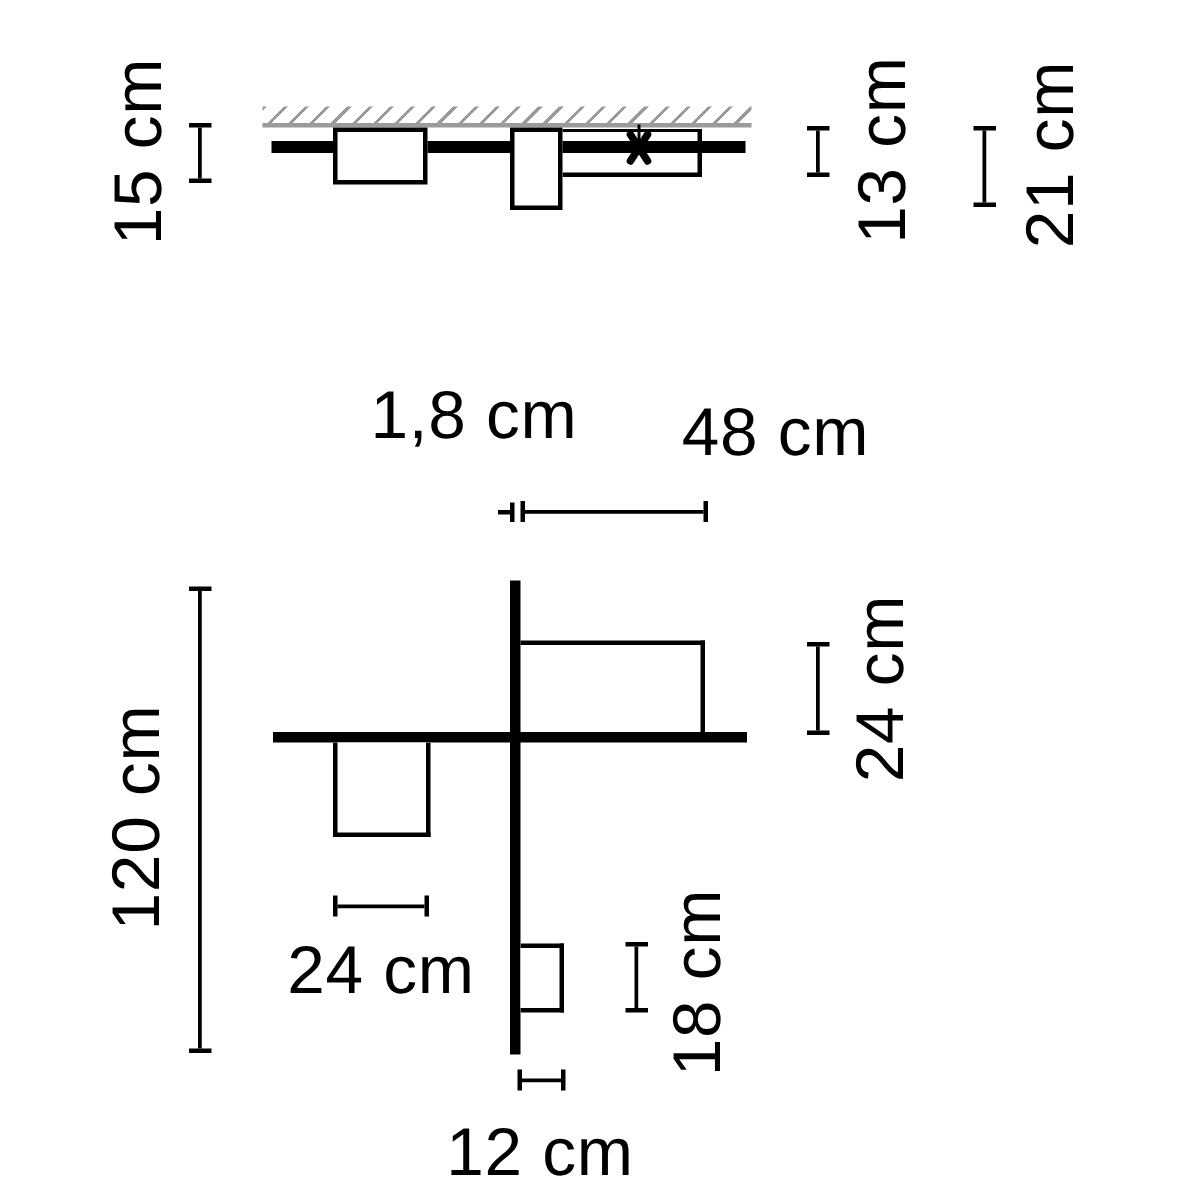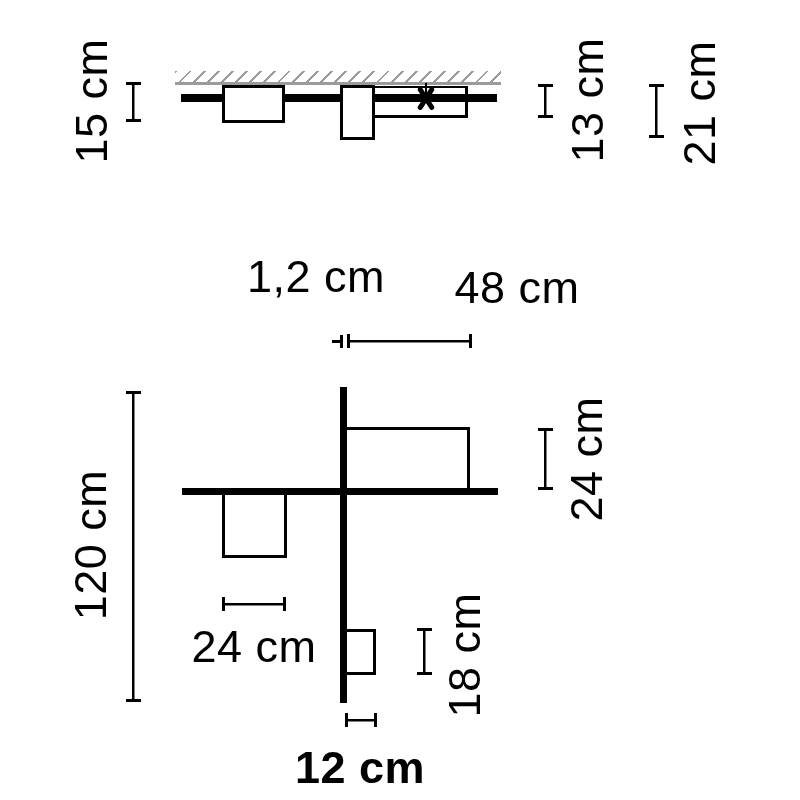--- a/index.html
+++ b/index.html
@@ -79,21 +79,21 @@
     <div class="vtick" style="left:126px; top:82px; height:40px;"></div>
     <div class="vtick" style="left:538px; top:84px; height:34px;"></div>
     <div class="vtick" style="left:649px; top:84px; height:54px;"></div>
 
     <div class="lbl vlbl" style="left:2px; top:75px;">15 cm</div>
     <div class="lbl vlbl" style="left:498px; top:74px;">13 cm</div>
     <div class="lbl vlbl" style="left:610px; top:77px;">21 cm</div>
   </div>
 
   <div class="layer">
-    <div class="lbl hlbl" style="left:206px; top:251px;">1,2 cm</div>
+    <div class="lbl hlbl" style="left:206px; top:251px;">1,8 cm</div>
     <div class="lbl hlbl" style="left:407px; top:262px;">48 cm</div>
 
     <div class="bar" style="left:332px; top:340px; width:9px; height:3px;"></div>
     <div class="bar" style="left:340px; top:335px; width:3px; height:13px;"></div>
     <div class="htick" style="left:347px; top:334px; width:125px;"></div>
   </div>
 
   <div class="layer">
 
     <div class="bar" style="left:340px; top:387px; width:7px; height:316px;"></div>
@@ -109,16 +109,16 @@
     <div class="vtick" style="left:126px; top:391px; height:311px;"></div>
     <div class="vtick" style="left:538px; top:428px; height:62px;"></div>
     <div class="vtick" style="left:417px; top:628px; height:47px;"></div>
     <div class="htick" style="left:222px; top:597px; width:64px;"></div>
     <div class="htick" style="left:345px; top:713px; width:32px;"></div>
 
     <div class="lbl vlbl" style="left:1px; top:519px;">120 cm</div>
     <div class="lbl vlbl" style="left:497px; top:433px;">24 cm</div>
     <div class="lbl hlbl" style="left:144px; top:621px;">24 cm</div>
     <div class="lbl vlbl" style="left:375px; top:629px;">18 cm</div>
-    <div class="lbl hlbl" style="left:250px; top:742px;font-weight:bold;">12 cm</div>
+    <div class="lbl hlbl" style="left:250px; top:742px;">12 cm</div>
   </div>
 
 </div>
 
 </body></html>

